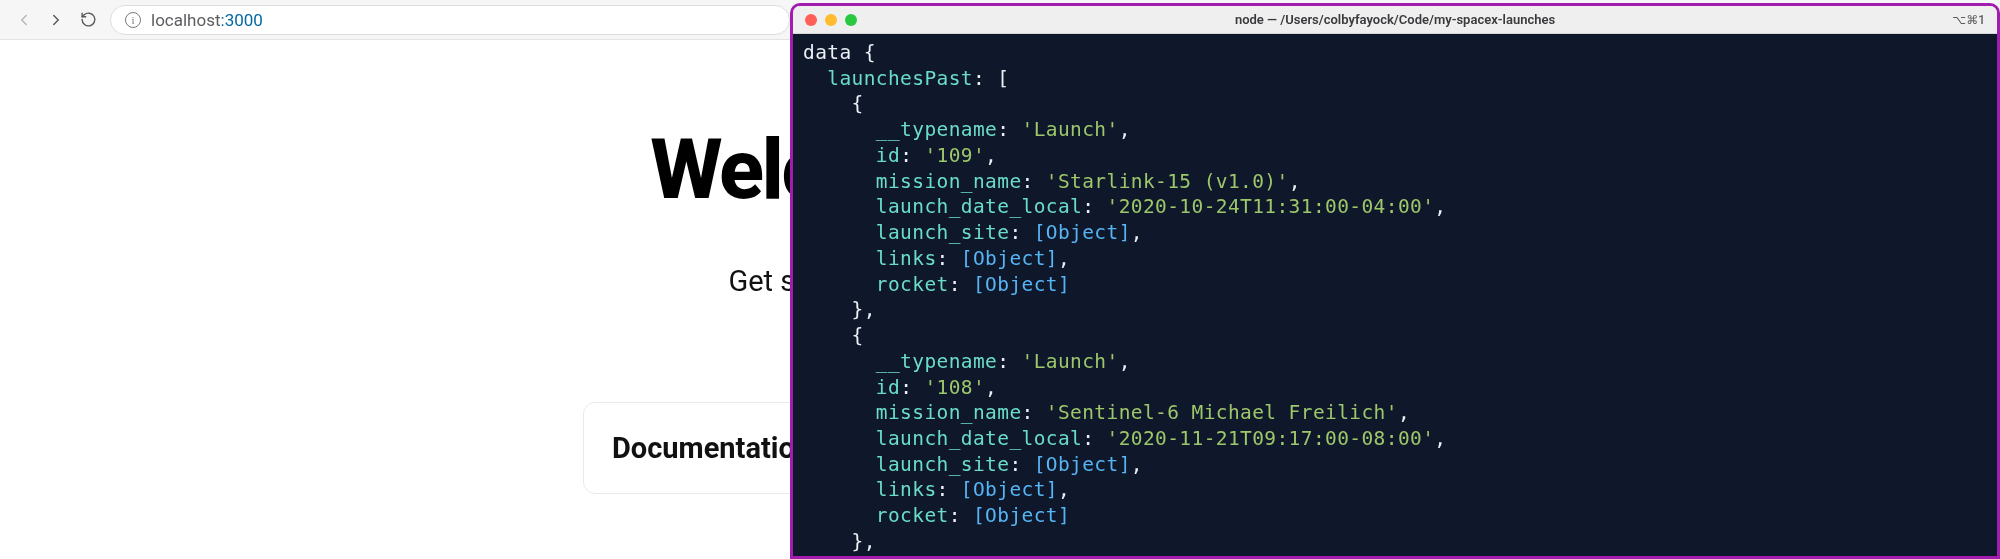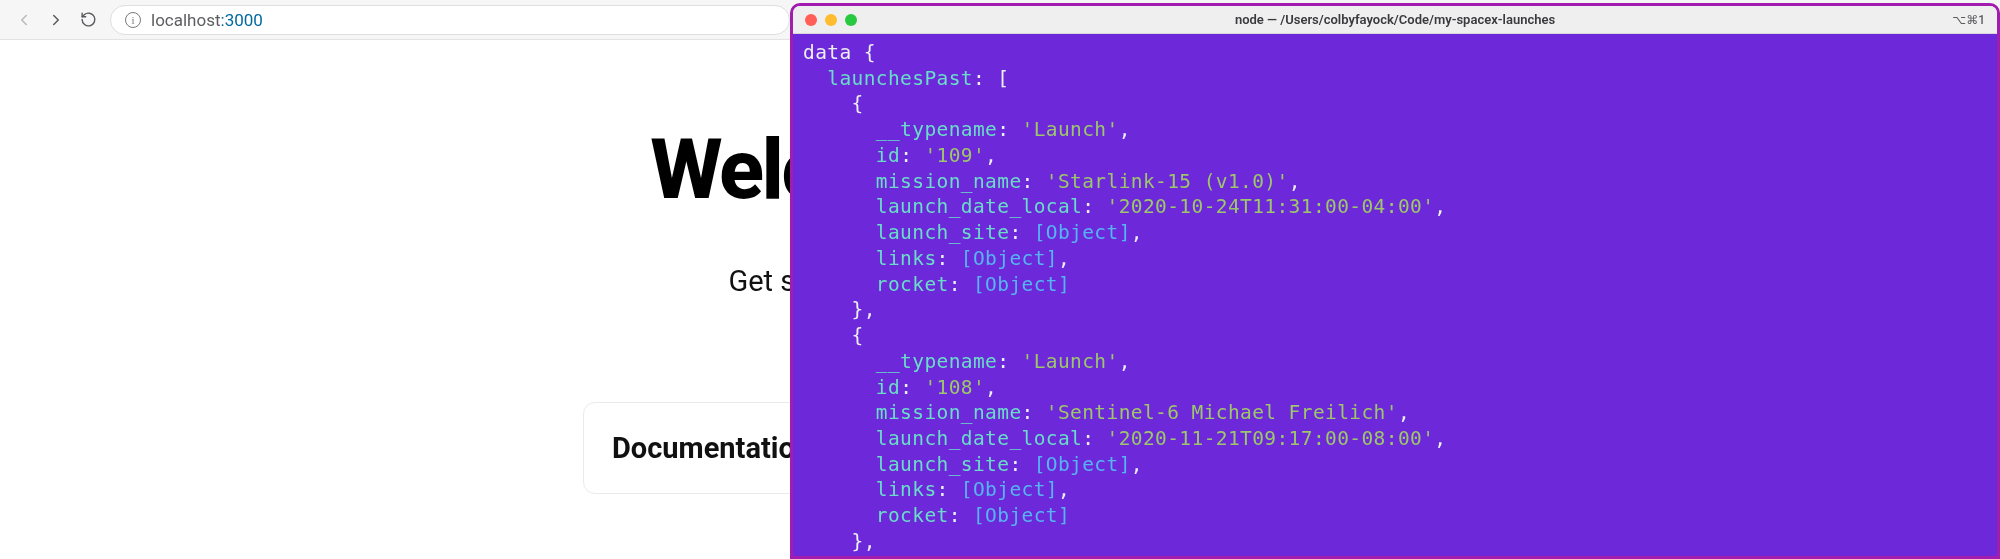--- a/index.html
+++ b/index.html
@@ -149,21 +149,21 @@
     }
     .window-meta {
       position: absolute;
       right: 12px;
       font-size: 12px;
       color: #5c5c5e;
       font-weight: 500;
     }
     .terminal-body {
       flex: 1;
-      background: #6d28d9;
+      background: #0f172a;
       padding: 6px 10px;
       font-family: ui-monospace, "SF Mono", Menlo, Monaco, monospace;
       font-size: 19.5px;
       line-height: 1.32;
       letter-spacing: 0.4px;
       white-space: pre;
       overflow: hidden;
     }
     .tok-white { color: #ecf0f5; }
     .tok-key   { color: #6addc9; }

